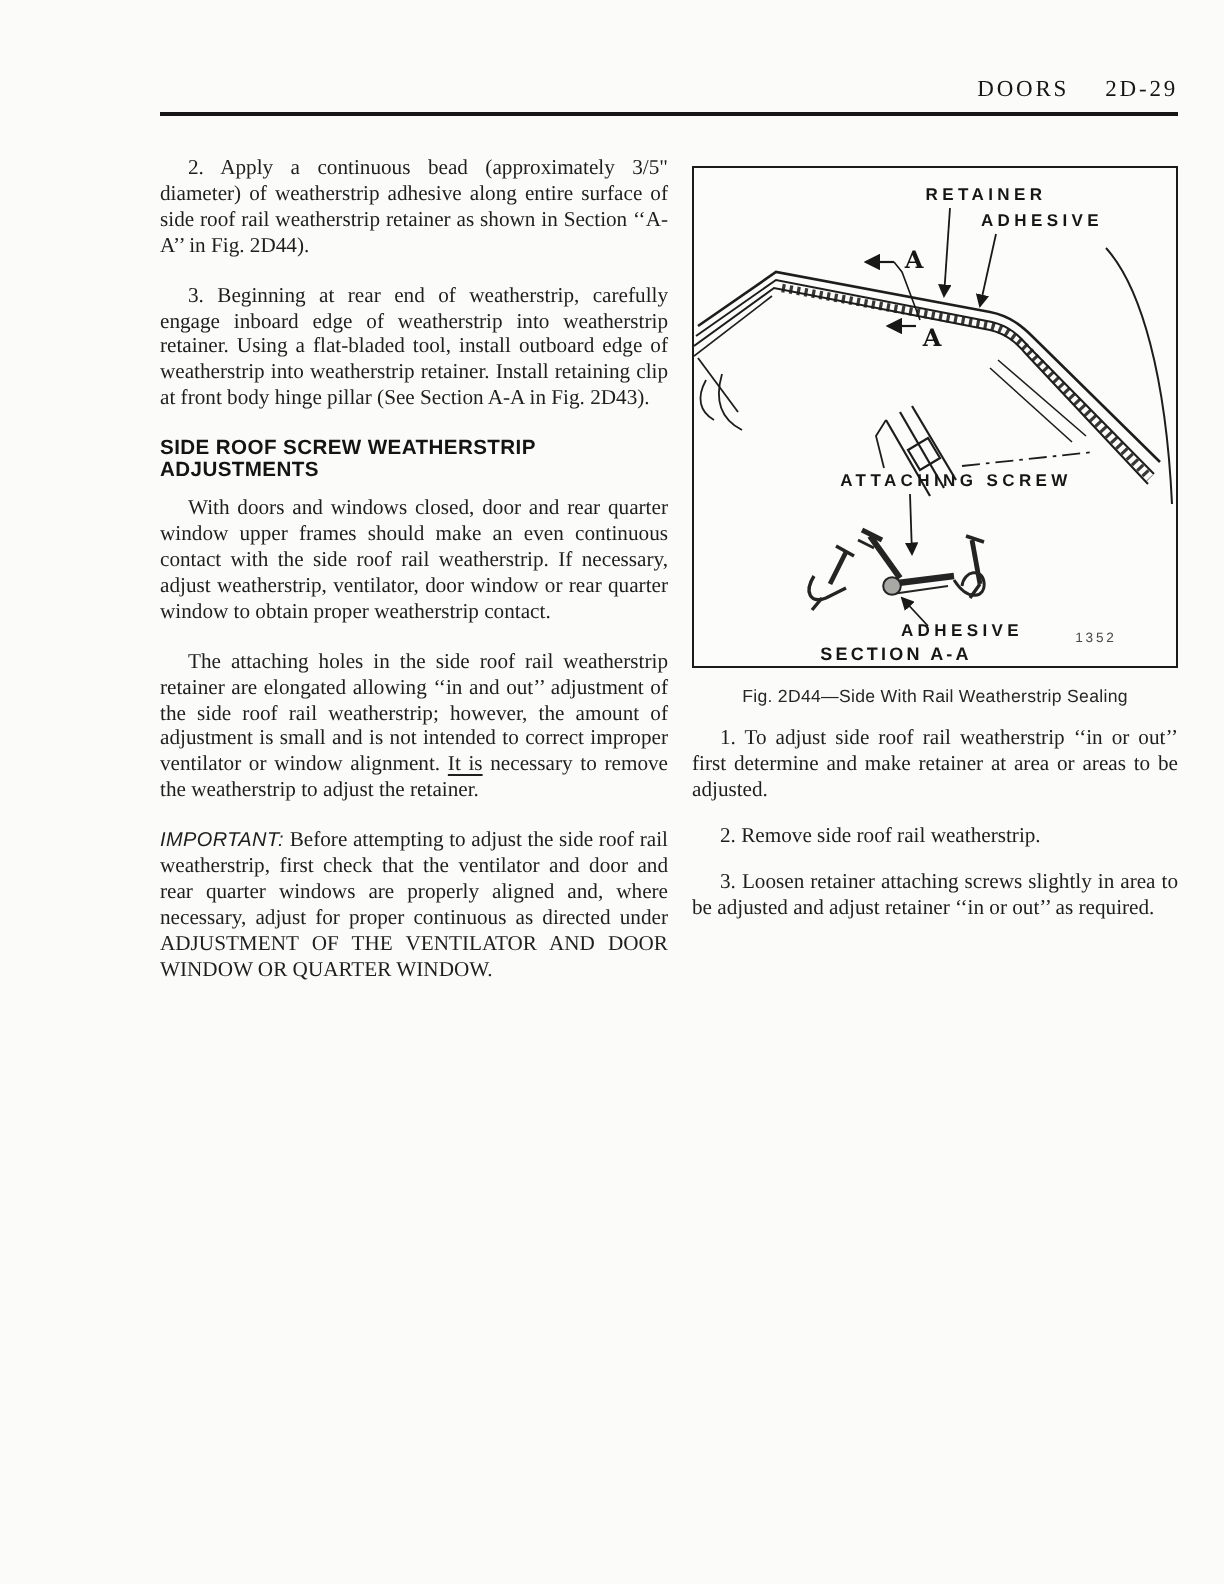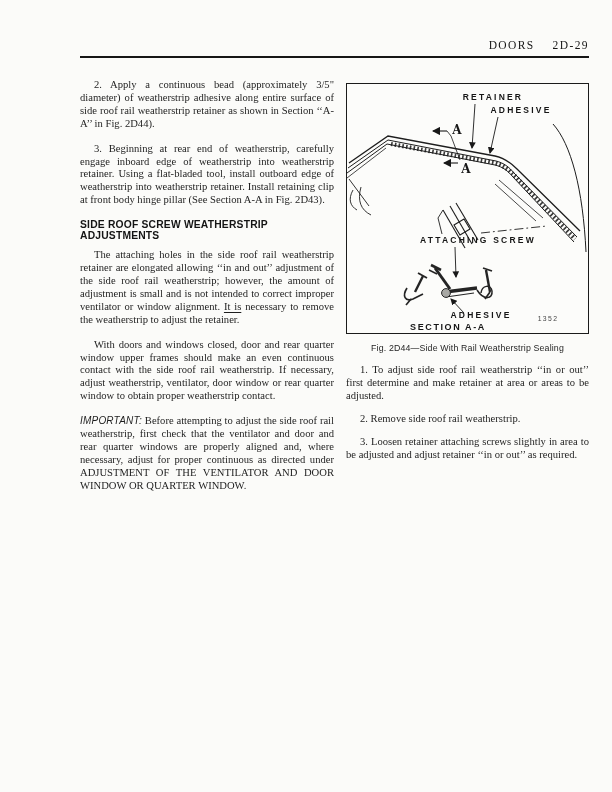--- a/index.html
+++ b/index.html
@@ -90,22 +90,22 @@
 
   <div class="hdr">
     <span class="sec">DOORS</span><span>2D-29</span>
   </div>
   <div class="rule"></div>
 
   <div class="col-left">
     <p>2. Apply a continuous bead (approximately 3/5" diameter) of weatherstrip adhesive along entire surface of side roof rail weatherstrip retainer as shown in Section ‘‘A-A’’ in Fig. 2D44).</p>
     <p>3. Beginning at rear end of weatherstrip, carefully engage inboard edge of weatherstrip into weatherstrip retainer. Using a flat-bladed tool, install outboard edge of weatherstrip into weatherstrip retainer. Install retaining clip at front body hinge pillar (See Section A-A in Fig. 2D43).</p>
     <h3 class="sect">SIDE ROOF SCREW WEATHERSTRIP ADJUSTMENTS</h3>
+    <p>With doors and windows closed, door and rear quarter window upper frames should make an even continuous contact with the side roof rail weatherstrip. If necessary, adjust weatherstrip, ventilator, door window or rear quarter window to obtain proper weatherstrip contact.</p>
     <p><span>The attaching holes in the side roof rail weatherstrip retainer are elongated allowing ‘‘in and out’’ adjustment of the side roof rail weatherstrip; however, the amount of adjustment is small and is not intended to correct improper ventilator or window alignment. </span><span class="u">It is</span><span> necessary to remove the weatherstrip to adjust the retainer.</span></p>
-    <p>With doors and windows closed, door and rear quarter window upper frames should make an even continuous contact with the side roof rail weatherstrip. If necessary, adjust weatherstrip, ventilator, door window or rear quarter window to obtain proper weatherstrip contact.</p>
     <p class="important"><span class="imp-label">IMPORTANT:</span><span> Before attempting to adjust the side roof rail weatherstrip, first check that the ventilator and door and rear quarter windows are properly aligned and, where necessary, adjust for proper continuous as directed under ADJUSTMENT OF THE VENTILATOR AND DOOR WINDOW OR QUARTER WINDOW.</span></p>
   </div>
 
   <div class="col-right">
 
     <div class="figbox">
       <svg width="240" height="248" viewBox="0 0 240 248">
         <defs>
           <marker id="ah" viewBox="0 0 10 10" refX="8.5" refY="5" markerWidth="7.5" markerHeight="7.5" orient="auto">
             <path d="M0,0 L10,5 L0,10 z" fill="#181818"></path>

